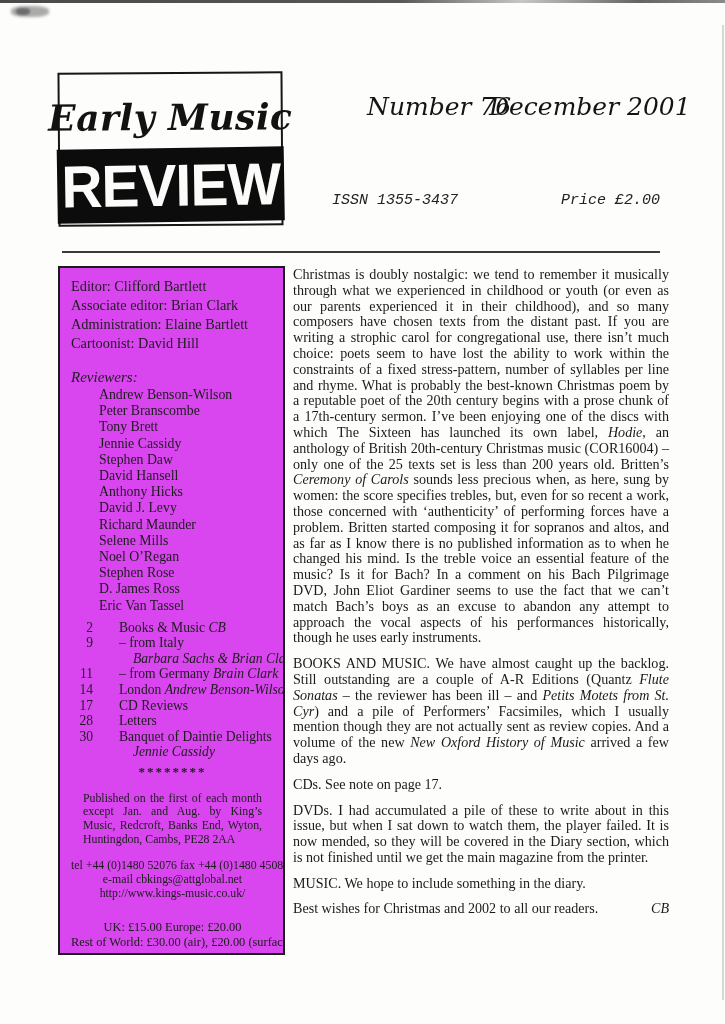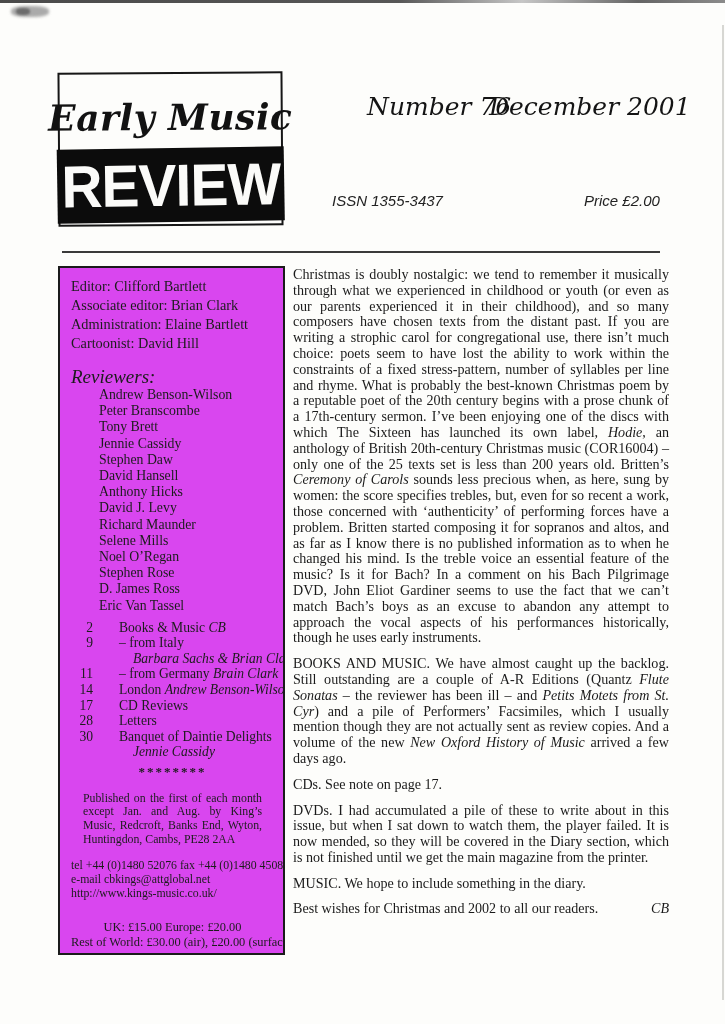--- a/index.html
+++ b/index.html
@@ -63,52 +63,52 @@
     position:absolute;top:92px;
     font-family:"DejaVu Serif", serif;
     font-style:italic;font-size:25px;color:#141414;
     white-space:nowrap;
   }
   .issue-number{left:333px;margin-left:34px;}
   .issue-date{left:489px;}
   .issn,.price{
     position:absolute;top:192px;
     font-style:italic;font-size:15px;color:#222;
-    font-family:Liberation Sans, sans-serif;
+    font-family:Liberation Mono, monospace;
     white-space:nowrap;
   }
   .issn{left:332px;}
-  .price{left:584px;}
+  .price{left:561px;}
   .rule{
     position:absolute;left:62px;top:251px;width:598px;height:2px;
     background:#3a3a3a;
   }
   
   .info-box{
     position:absolute;left:58px;top:266px;width:227px;height:689px;
     border:2px solid #1b1b1b;
     box-sizing:border-box;
     padding:9px 9px 6px 11px;
     background:#d946ef;
     overflow:hidden;
   }
   .staff div{font-size:14.3px;line-height:19px;white-space:nowrap;}
-  .rev-label{margin-top:15px;font-style:italic;font-size:19px;line-height:18px;}
+  .rev-label{margin-top:15px;font-style:italic;font-size:15px;line-height:18px;}
   .rev-names{margin-top:1px;padding-left:28px;}
   .rev-names div{font-size:13.8px;line-height:16.2px;white-space:nowrap;}
   .contents{margin-top:6px;}
   .c-row{display:flex;font-size:13.6px;line-height:15.6px;}
   .c-num{width:22px;text-align:right;flex:none;}
   .c-title{margin-left:26px;white-space:nowrap;}
   .c-sub{padding-left:62px;font-style:italic;font-size:13.6px;line-height:15.4px;white-space:nowrap;}
   .stars{margin-top:4px;text-align:center;font-weight:bold;font-size:13px;line-height:16px;letter-spacing:2px;}
   .pub{margin-top:6px;}
   .pub-para{margin:12px;font-size:11.8px;line-height:13.6px;text-align:justify;}
   .pub-telfax{font-size:11.8px;line-height:14px;white-space:nowrap;}
-  .pub-center{font-size:11.8px;line-height:14px;white-space:nowrap;}
+  .pub-center{text-align:center;font-size:11.8px;line-height:14px;white-space:nowrap;}
   .pub-rates{text-align:center;font-size:12.4px;line-height:14.5px;white-space:nowrap;}
   .pub-rates.first{margin-top:20px;}
   .cheques{margin-top:13px;text-align:center;}
   .chq-1{font-weight:bold;font-size:10px;line-height:14px;}
   .chq-2,.chq-3{font-size:12.3px;line-height:13.5px;}
   
   .editorial{
     position:absolute;left:293px;top:267px;width:376px;
   }
   .editorial p{

